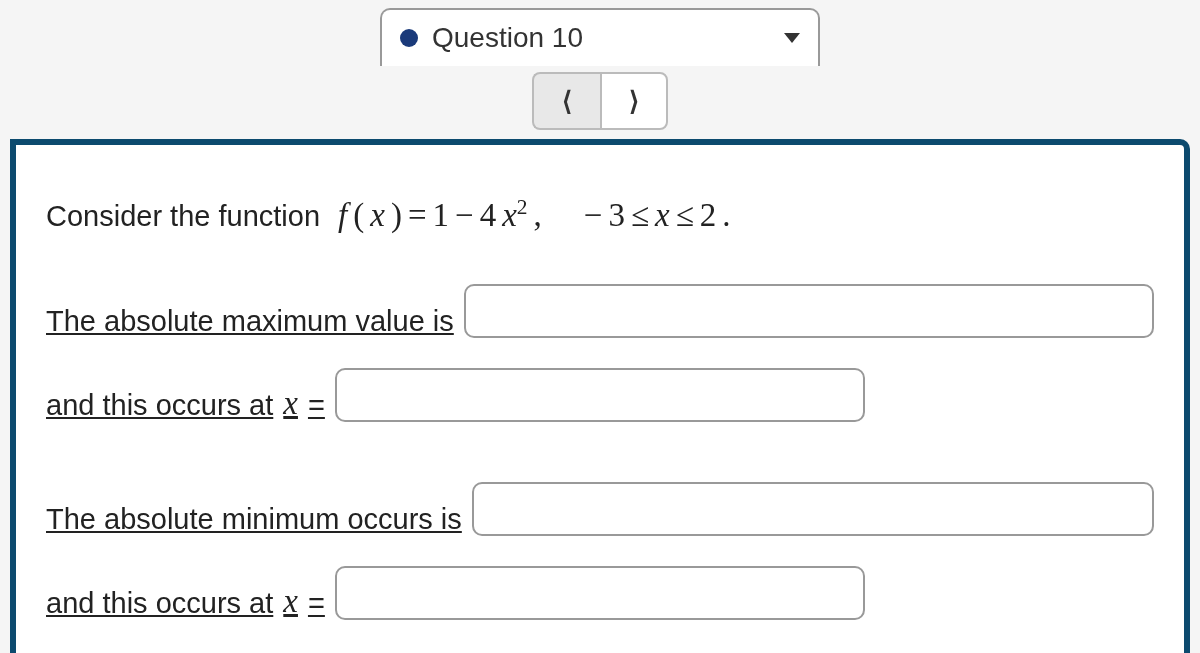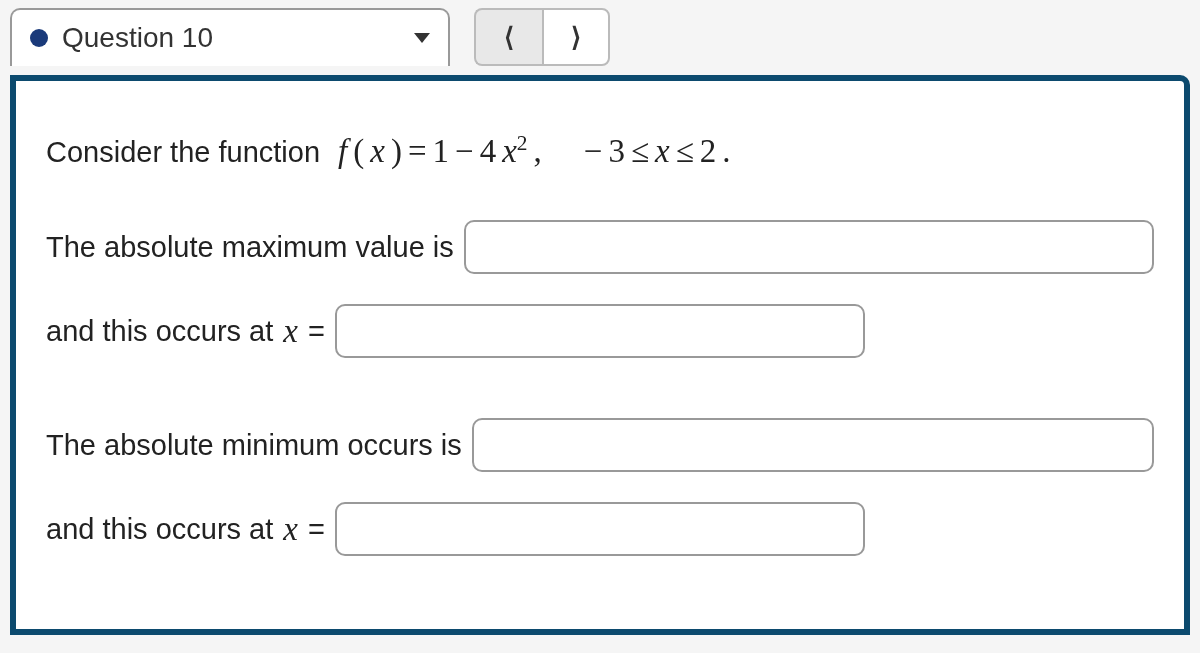--- a/index.html
+++ b/index.html
@@ -7,21 +7,22 @@
       font-family: "Segoe UI", Tahoma, sans-serif;
       background: #f5f5f5;
       width: 1200px;
       height: 653px;
       position: relative;
     }
     .header-bar {
       display: flex;
       align-items: center;
       padding: 8px 10px 0 10px;
-      gap: 24px;
+      gap: 6px;
+      flex-direction: column;
     }
     .question-selector {
       display: flex;
       align-items: center;
       background: #fff;
       border: 2px solid #999;
       border-radius: 10px 10px 0 0;
       border-bottom: none;
       padding: 12px 18px;
       min-width: 440px;
@@ -96,24 +97,25 @@
     }
     .sup {
       font-size: 0.65em;
       vertical-align: super;
       font-style: normal;
     }
     .answer-line {
       font-size: 29px;
       color: #222;
       display: flex;
-      align-items: center;
+      align-items: flex-end;
       flex-wrap: nowrap;
       gap: 10px;
       margin-bottom: 30px;
+      text-decoration: underline;
     }
     .answer-line .label { white-space: nowrap; }
     .answer-input {
       flex: 1;
       min-width: 200px;
       height: 54px;
       border: 2px solid #999;
       border-radius: 10px;
       font-size: 24px;
       padding: 0 12px;

